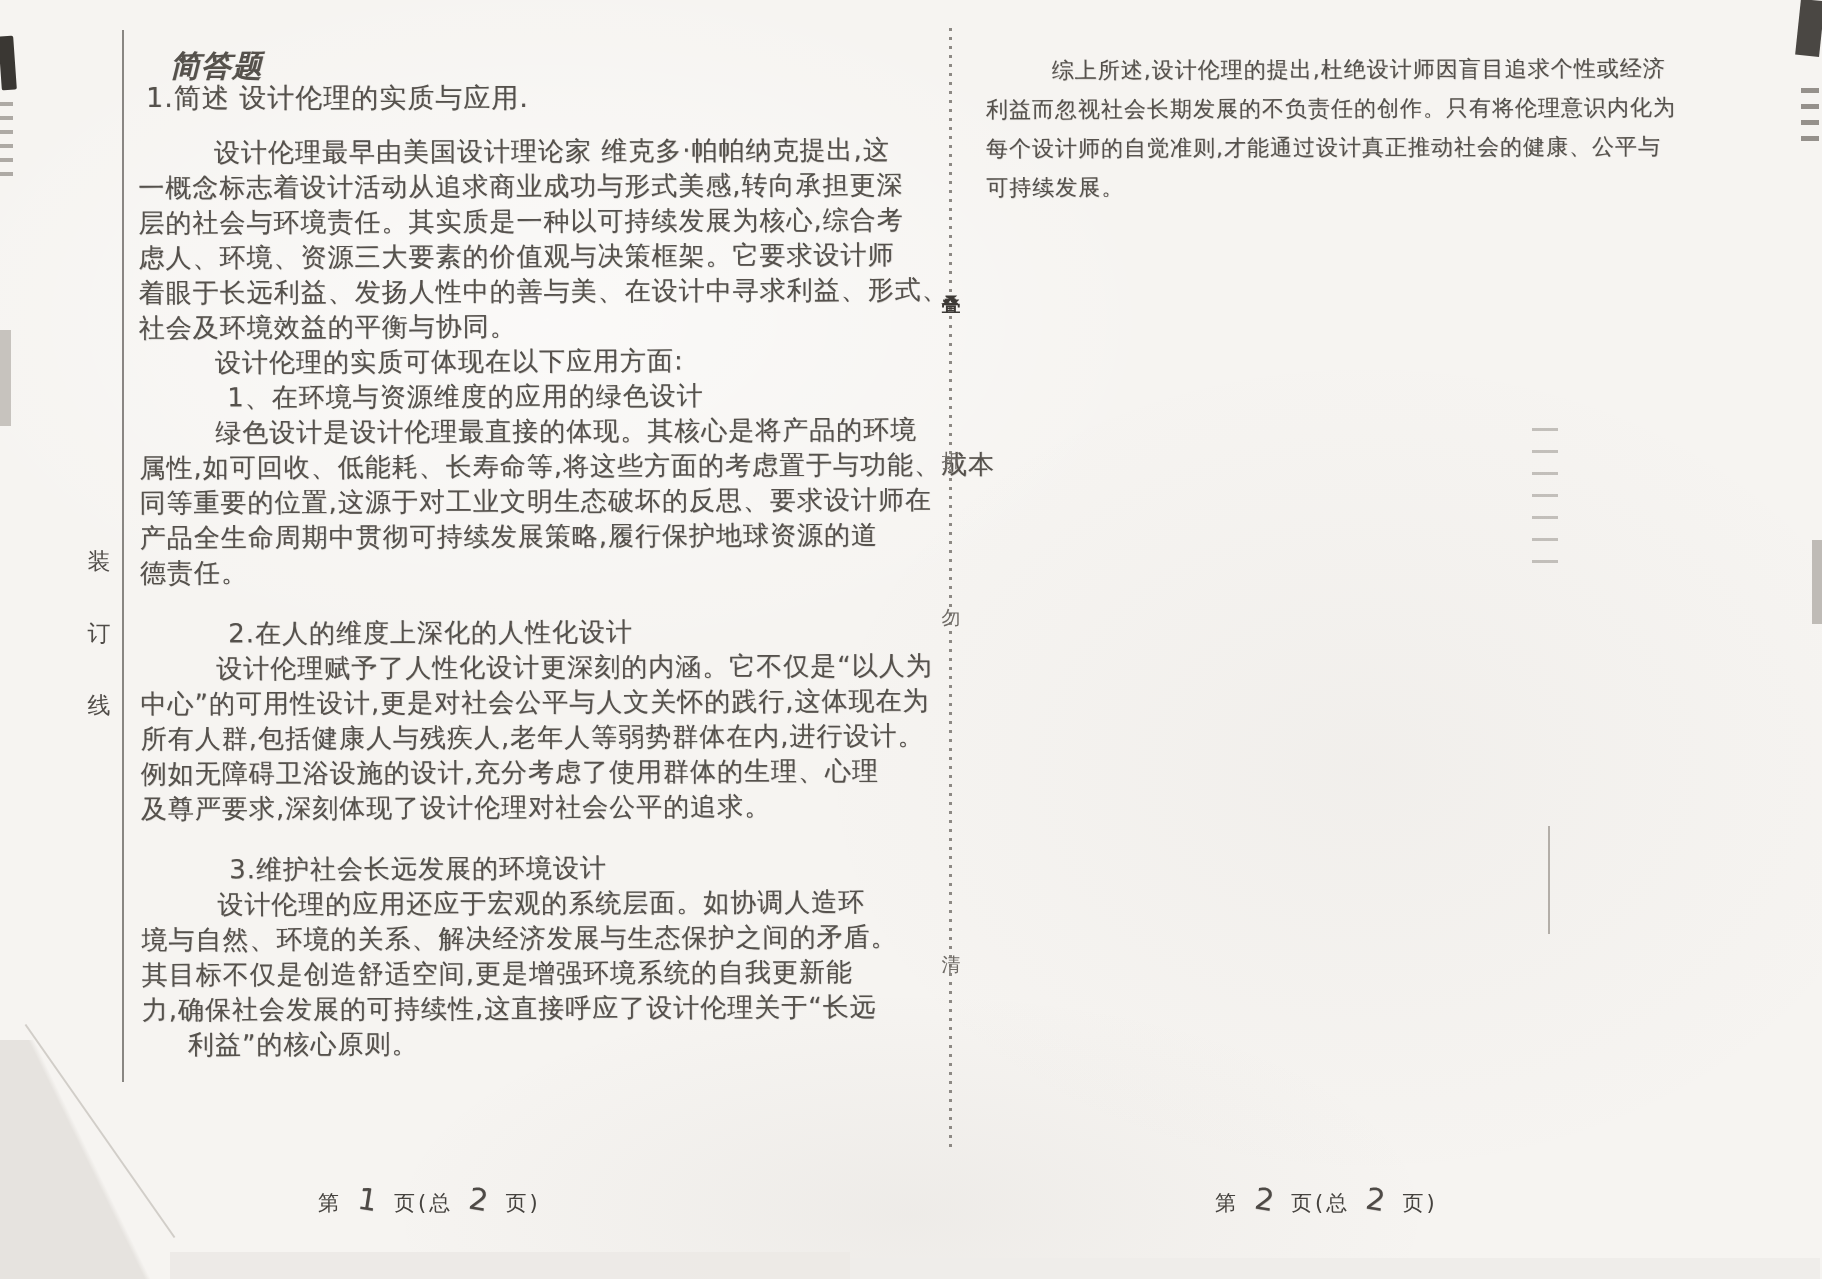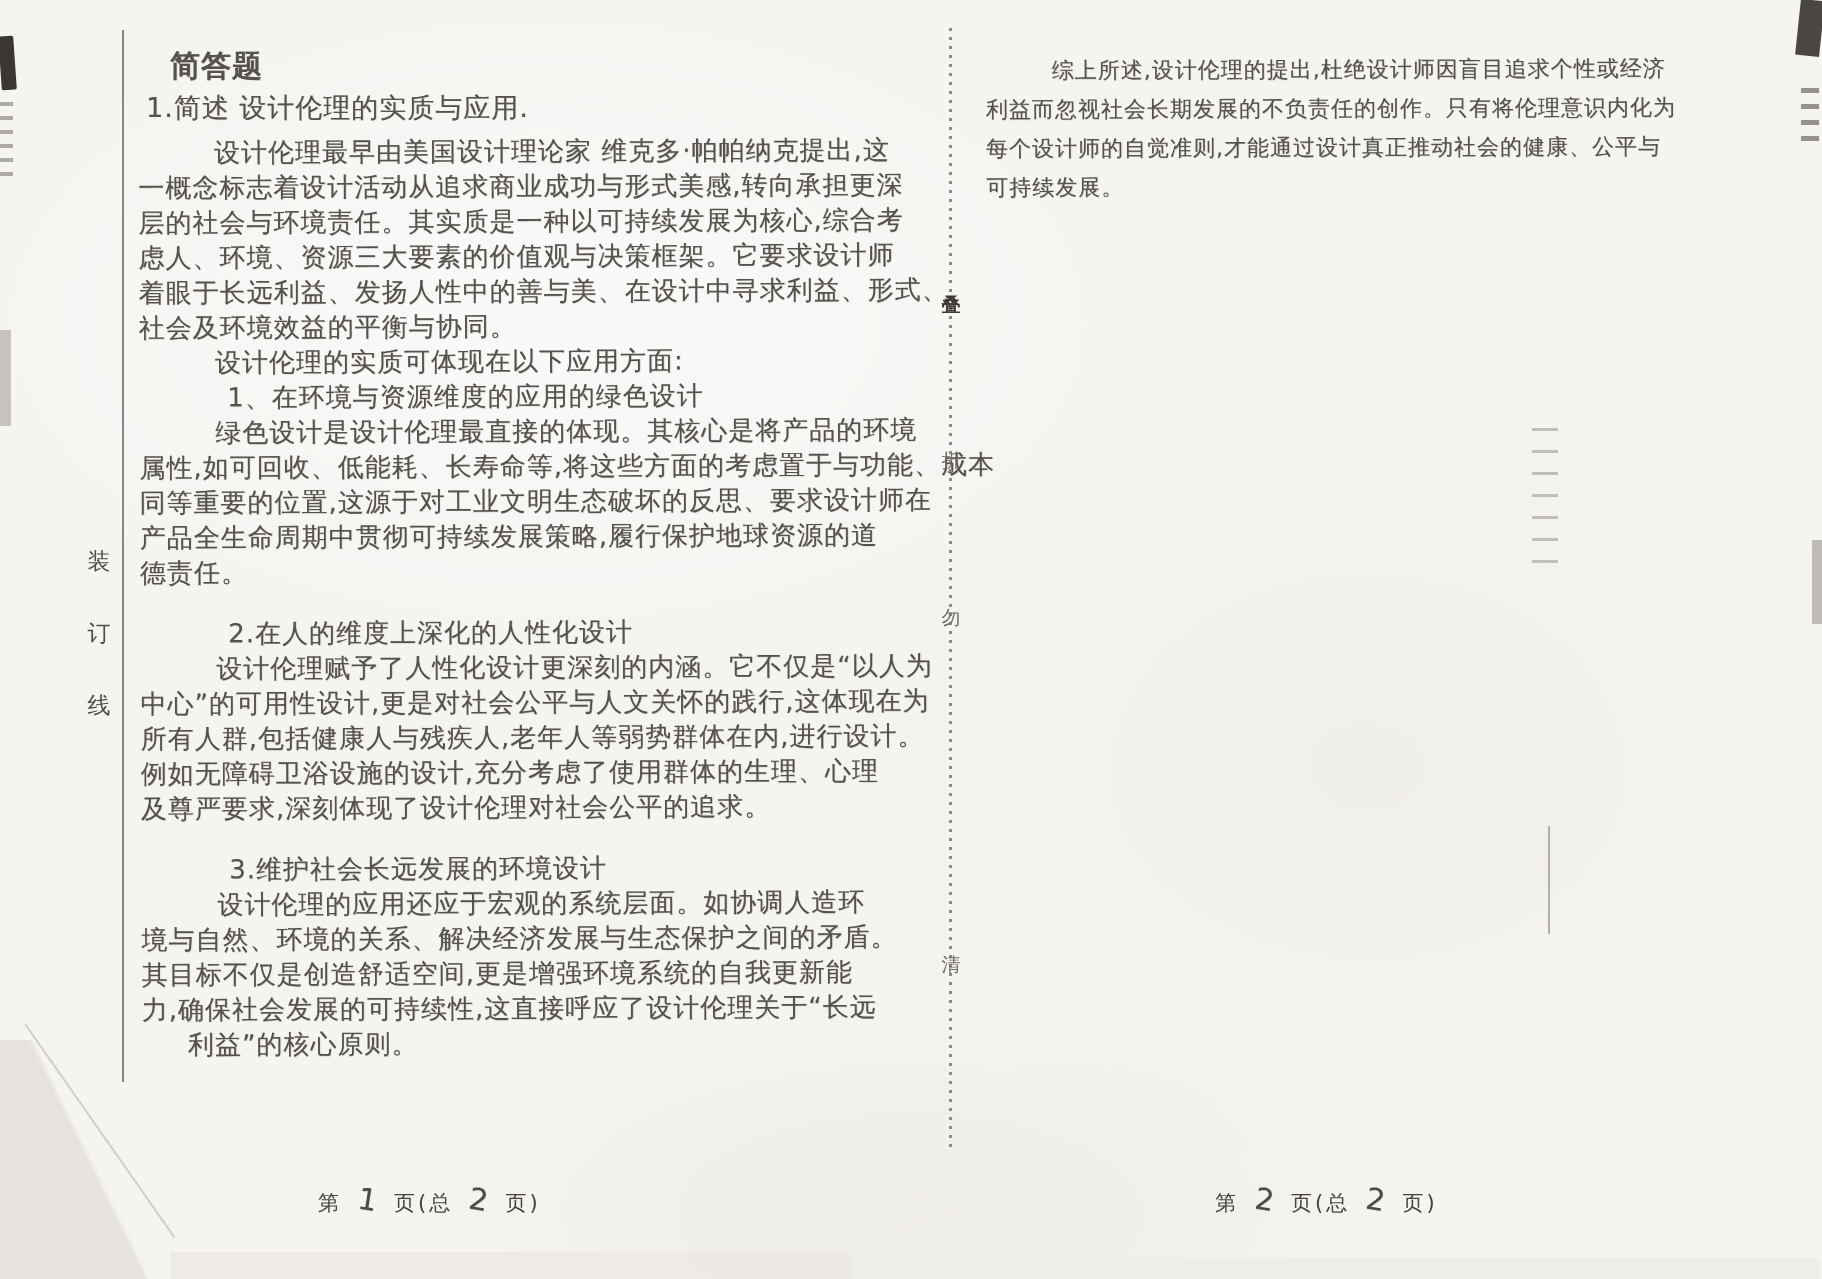--- a/index.html
+++ b/index.html
@@ -24,22 +24,22 @@
   }
   .printed{color:#45423e;}
   .line{height:35px;line-height:35px;}
   .gap{height:26px;}
   .ind1{padding-left:76px;}
   .ind2{padding-left:88px;}
   .ind3{padding-left:46px;}
   .abs{position:absolute;}
 
   #left-body{left:140px;top:134px;width:800px;font-size:26px;transform:rotate(-0.25deg);}
-  #left-title{left:170px;top:46px;font-size:30px;font-weight:600;}
-  #left-question{left:146px;top:90px;font-size:27px;}
+  #left-title{left:170px;top:46px;font-size:30px;font-weight:600;font-style:italic;}
+  #left-question{left:146px;top:80px;font-size:27px;}
   #right-body{left:986px;top:50px;width:620px;font-size:22px;transform:rotate(-0.2deg);}
   #right-body .line{height:39px;line-height:39px;}
   #right-body .ind1{padding-left:66px;}
 
   
   #binding-border{left:122px;top:30px;width:2px;height:1052px;background:#6e6a66;opacity:0.8;}
   
   .bind-char{position:absolute;left:84px;width:30px;text-align:center;font-size:23px;color:#504c48;}
   
   #fold-line{left:949px;top:28px;width:3px;height:1120px;

